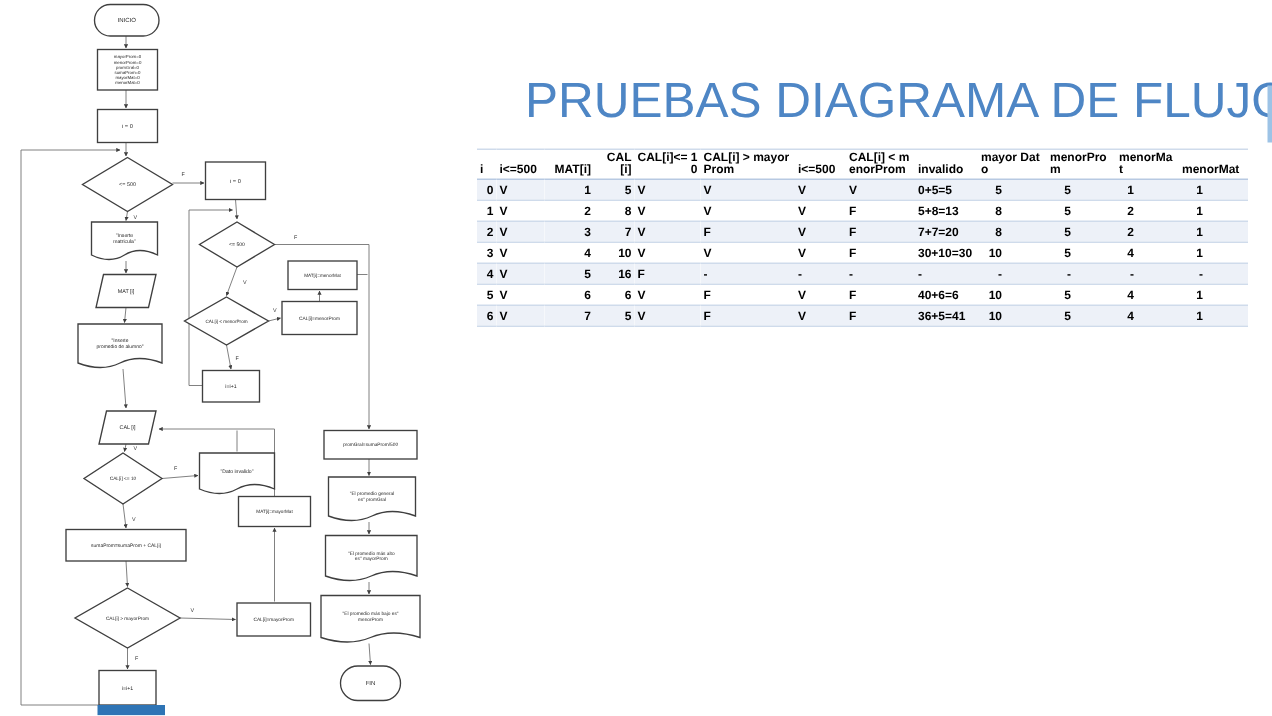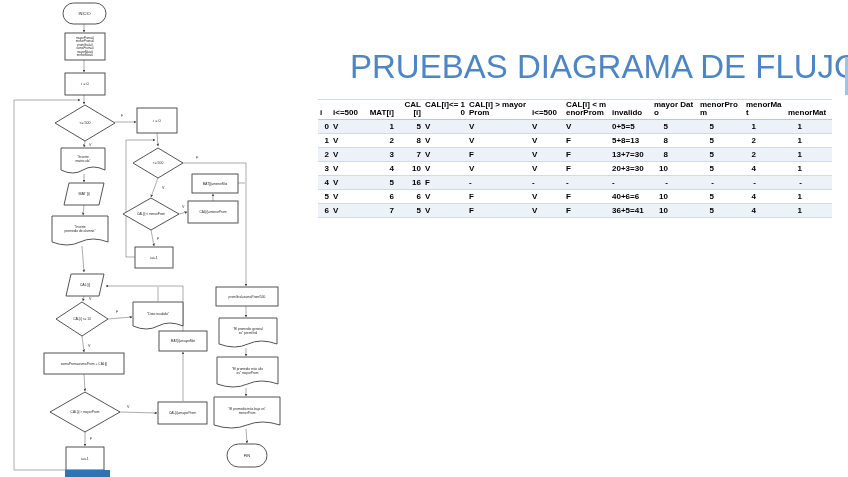--- a/index.html
+++ b/index.html
@@ -254,36 +254,36 @@
           </tr>
           <tr>
             <td class="ar">2</td>
             <td class="al">V</td>
             <td class="ar">3</td>
             <td class="ar">7</td>
             <td class="al">V</td>
             <td class="al">F</td>
             <td class="al">V</td>
             <td class="al">F</td>
-            <td class="al">13+7=30</td>
+            <td class="al">7+7=20</td>
             <td class="arp">8</td>
             <td class="arp">5</td>
             <td class="arp">2</td>
             <td class="arp">1</td>
           </tr>
           <tr>
             <td class="ar">3</td>
             <td class="al">V</td>
             <td class="ar">4</td>
             <td class="ar">10</td>
             <td class="al">V</td>
             <td class="al">V</td>
             <td class="al">V</td>
             <td class="al">F</td>
-            <td class="al">20+3=30</td>
+            <td class="al">30+10=30</td>
             <td class="arp">10</td>
             <td class="arp">5</td>
             <td class="arp">4</td>
             <td class="arp">1</td>
           </tr>
           <tr>
             <td class="ar">4</td>
             <td class="al">V</td>
             <td class="ar">5</td>
             <td class="ar">16</td>

